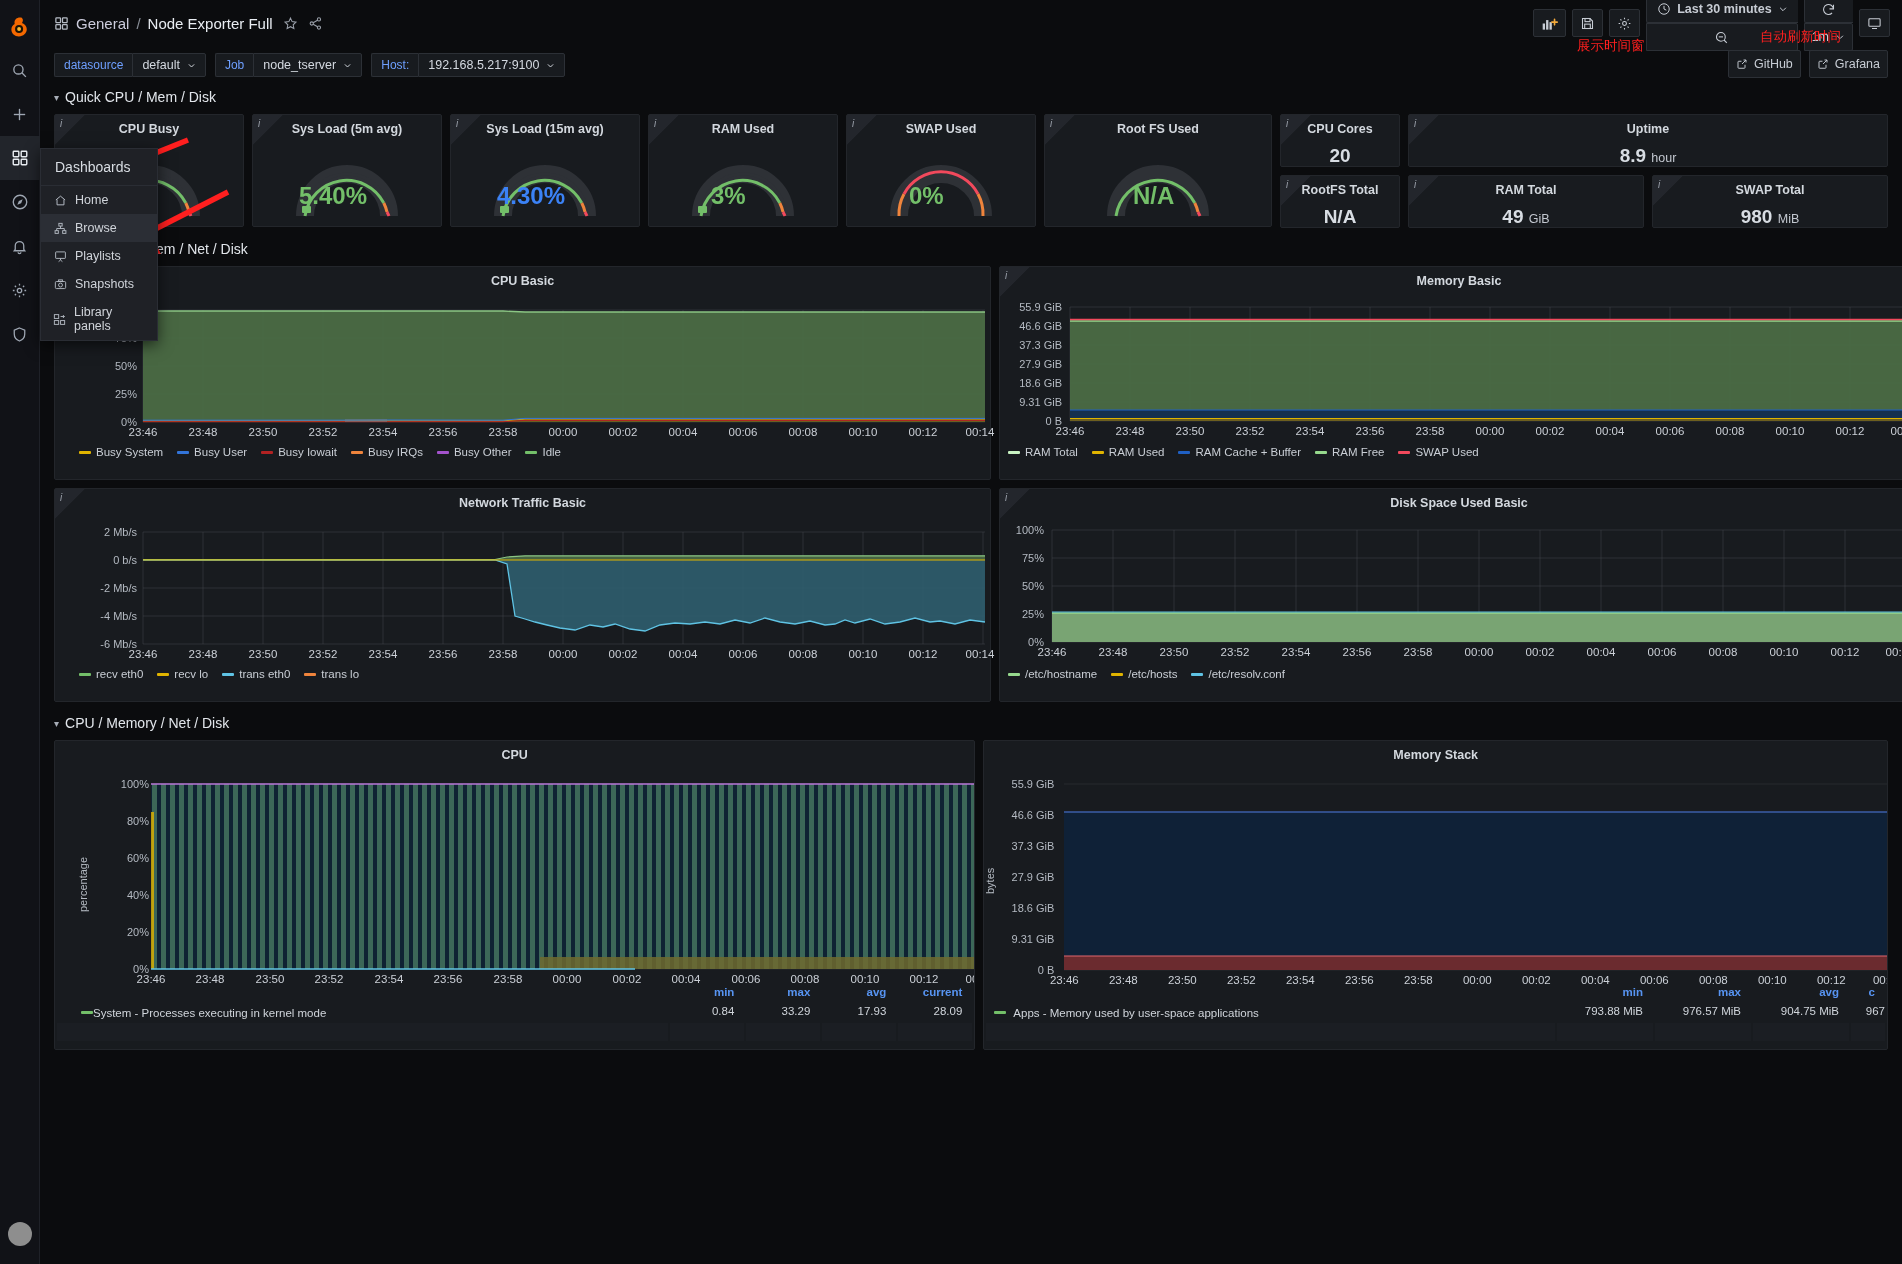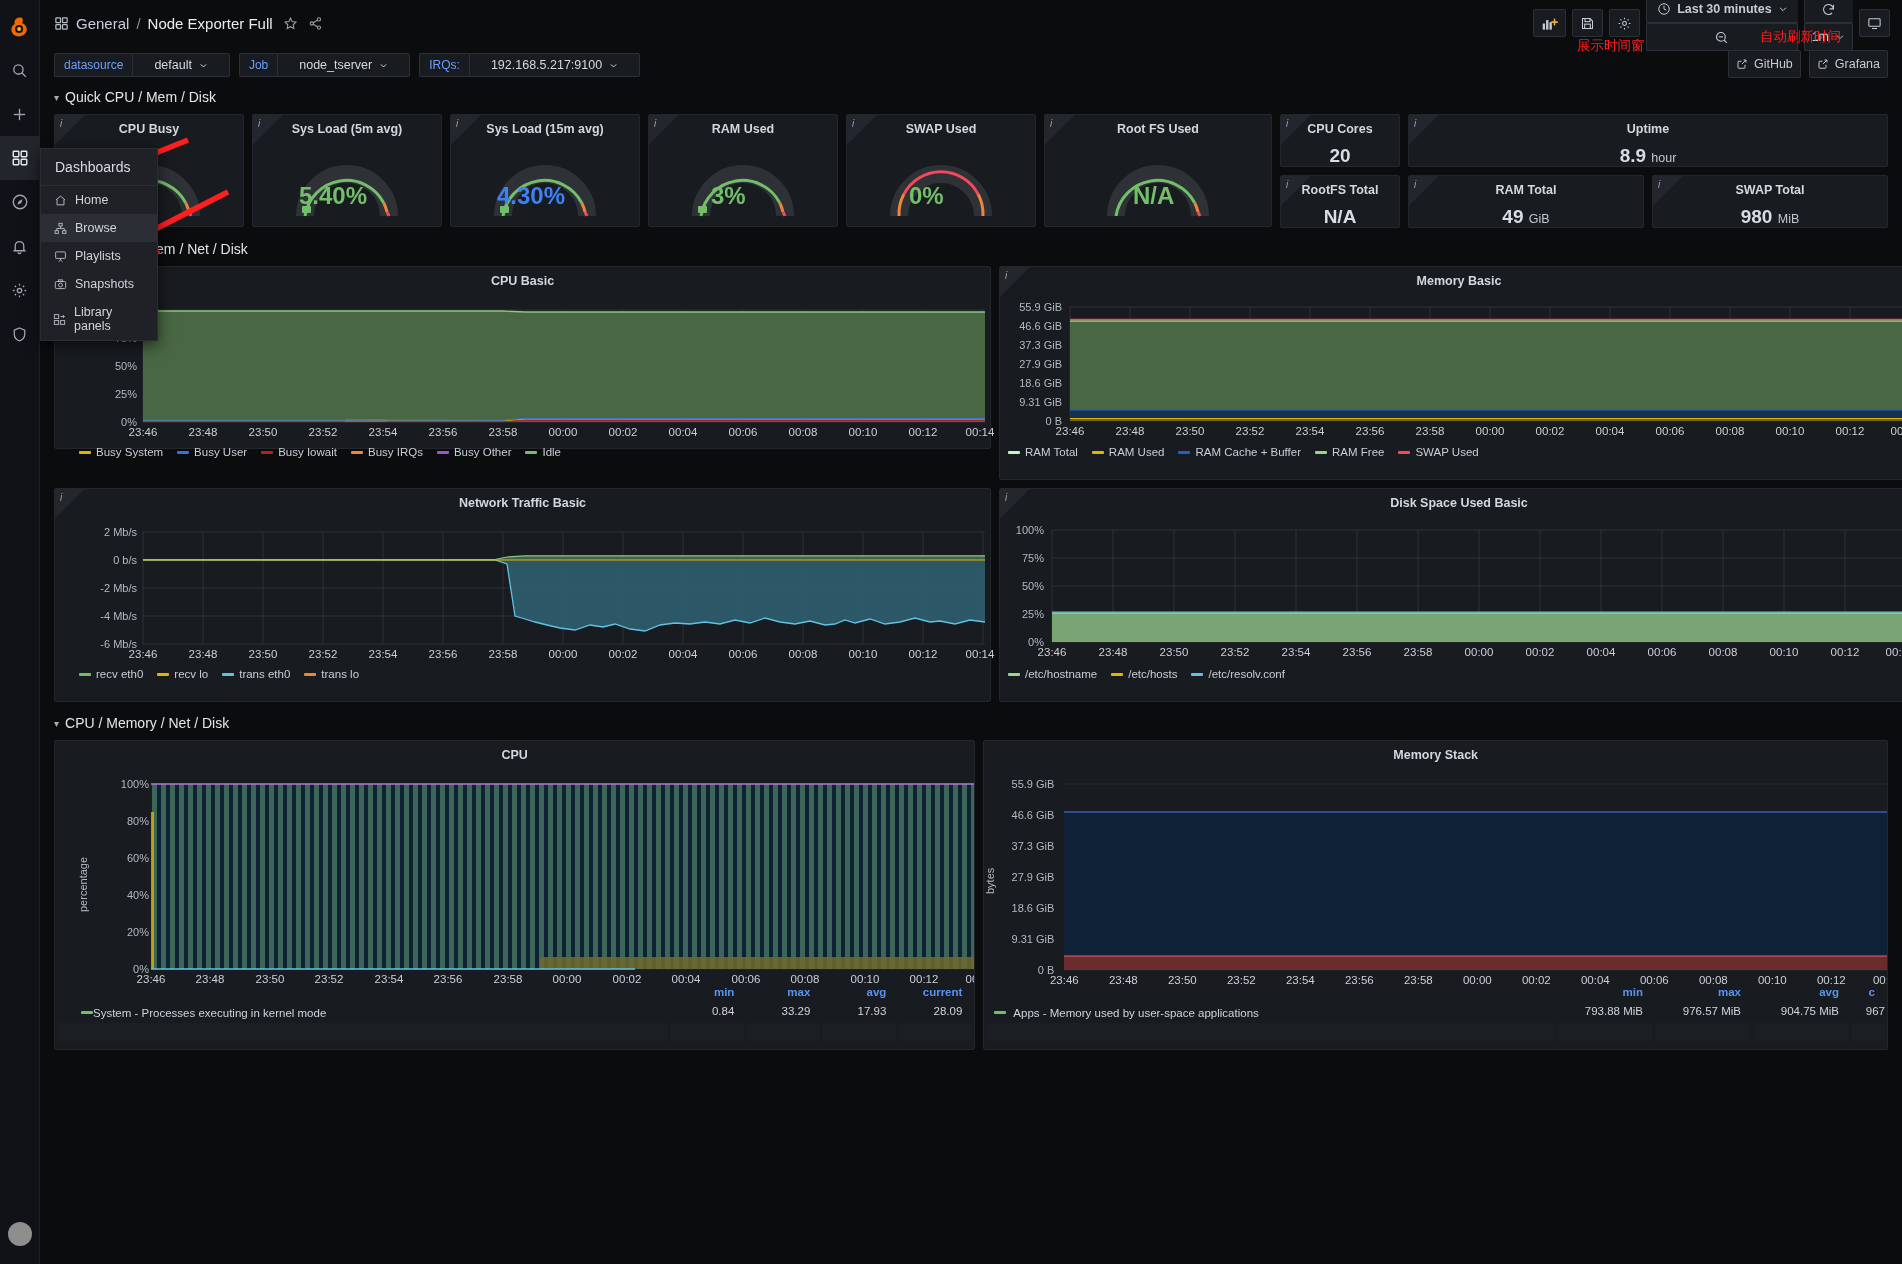--- a/index.html
+++ b/index.html
@@ -88,21 +88,21 @@
     margin-top: 2px;
   }
   .varpill { display: flex; align-items: stretch; margin-right: 9px; }
   .varlabel {
     background: #181b1f; border: 1px solid #2c3036; border-right: none;
     color: #6e9fff; font-size: 12px; padding: 4px 9px; border-radius: 2px 0 0 2px;
     display: flex; align-items: center;
   }
   .varvalue {
     background: #181b1f; border: 1px solid #2c3036;
-    color: #d4d9e0; font-size: 12.5px; padding: 4px 21px; border-radius: 0 2px 2px 0;
+    color: #d4d9e0; font-size: 12.5px; padding: 4px 9px; border-radius: 0 2px 2px 0;
     display: flex; align-items: center; gap: 7px; cursor: pointer; text-align: center;
   }
   .linkbtns { position: absolute; right: 14px; top: 50px; display: flex; gap: 8px; }
 
   
   .annot { position: absolute; color: #ff1f1f; font-size: 13.5px; white-space: nowrap; z-index: 55; }
   .arrow-svg { position: absolute; z-index: 58; pointer-events: none; }
 
   
   .board { padding: 0 14px 0 14px; }
@@ -329,21 +329,21 @@
       <div class="varpill">
         <span class="varlabel">Job</span>
         <span class="varvalue">
           <span>node_tserver</span>
           <svg width="9" height="9" viewBox="0 0 24 24" fill="none" stroke="currentColor" stroke-width="2.6">
               <polyline points="5,9 12,16 19,9"></polyline>
             </svg>
         </span>
       </div>
       <div class="varpill">
-        <span class="varlabel">IRQs:</span>
+        <span class="varlabel">Host:</span>
         <span class="varvalue">
           <span>192.168.5.217:9100</span>
           <svg width="9" height="9" viewBox="0 0 24 24" fill="none" stroke="currentColor" stroke-width="2.6">
               <polyline points="5,9 12,16 19,9"></polyline>
             </svg>
         </span>
       </div>
     </div>
 
     <div class="linkbtns">
@@ -510,21 +510,21 @@
         </div>
       </div>
 
       <div class="rowhdr" style="margin-top:8px;">
         <span class="chev">▾</span>
         <span>Basic CPU / Mem / Net / Disk</span>
       </div>
 
       <div class="panelrow">
 
-        <div class="panel" style="width:937px;height:183px;">
+        <div class="panel" style="width:937px;height:214px;">
           <div class="pinfo">i</div>
           <div class="ptitle">CPU Basic</div>
           <div class="ts-body" style="height:152px;">
             <svg width="935" height="152" viewBox="0 0 935 152">
               <g stroke="#5a5f66" stroke-width="0.6" opacity="0.55">
                 <line x1="88" y1="20" x2="930" y2="20"></line>
                   <line x1="88" y1="48" x2="930" y2="48"></line>
                 <line x1="88" y1="76" x2="930" y2="76"></line>
                   <line x1="88" y1="104" x2="930" y2="104"></line>
                 <line x1="88" y1="132" x2="930" y2="132"></line>

